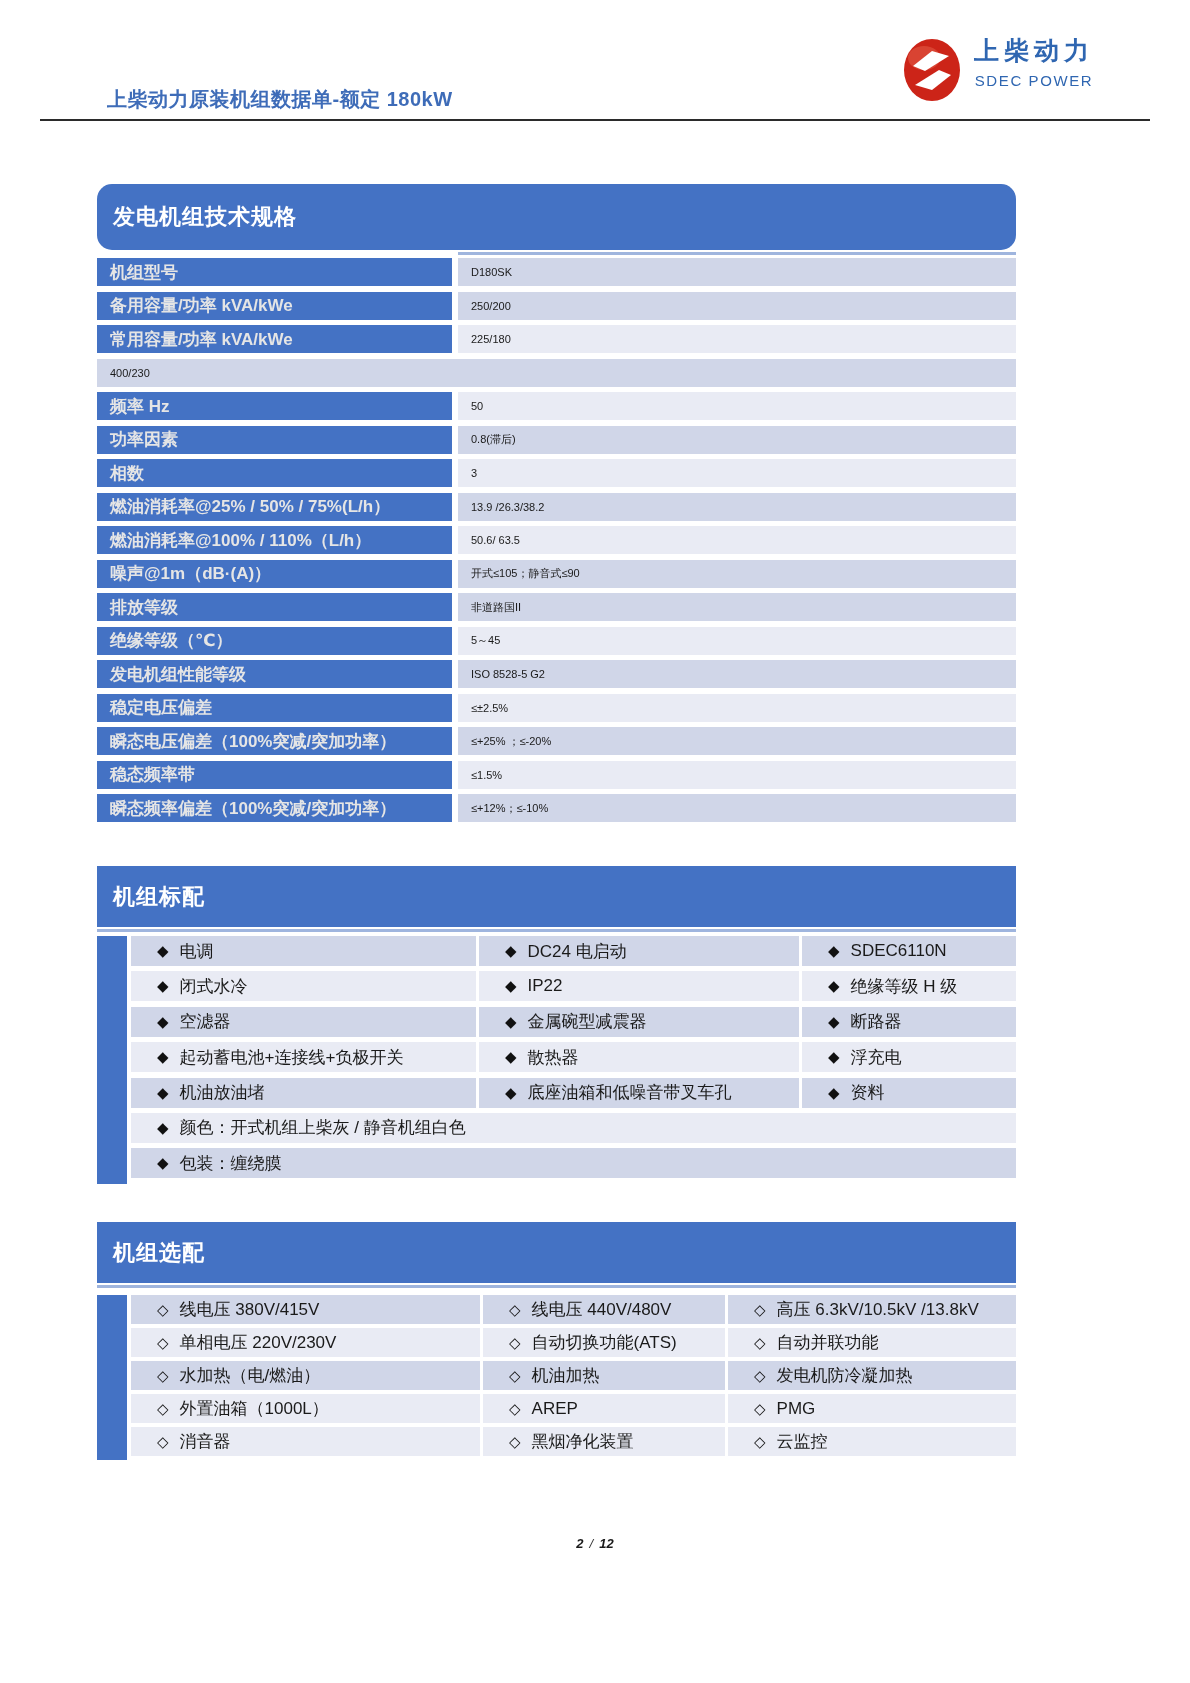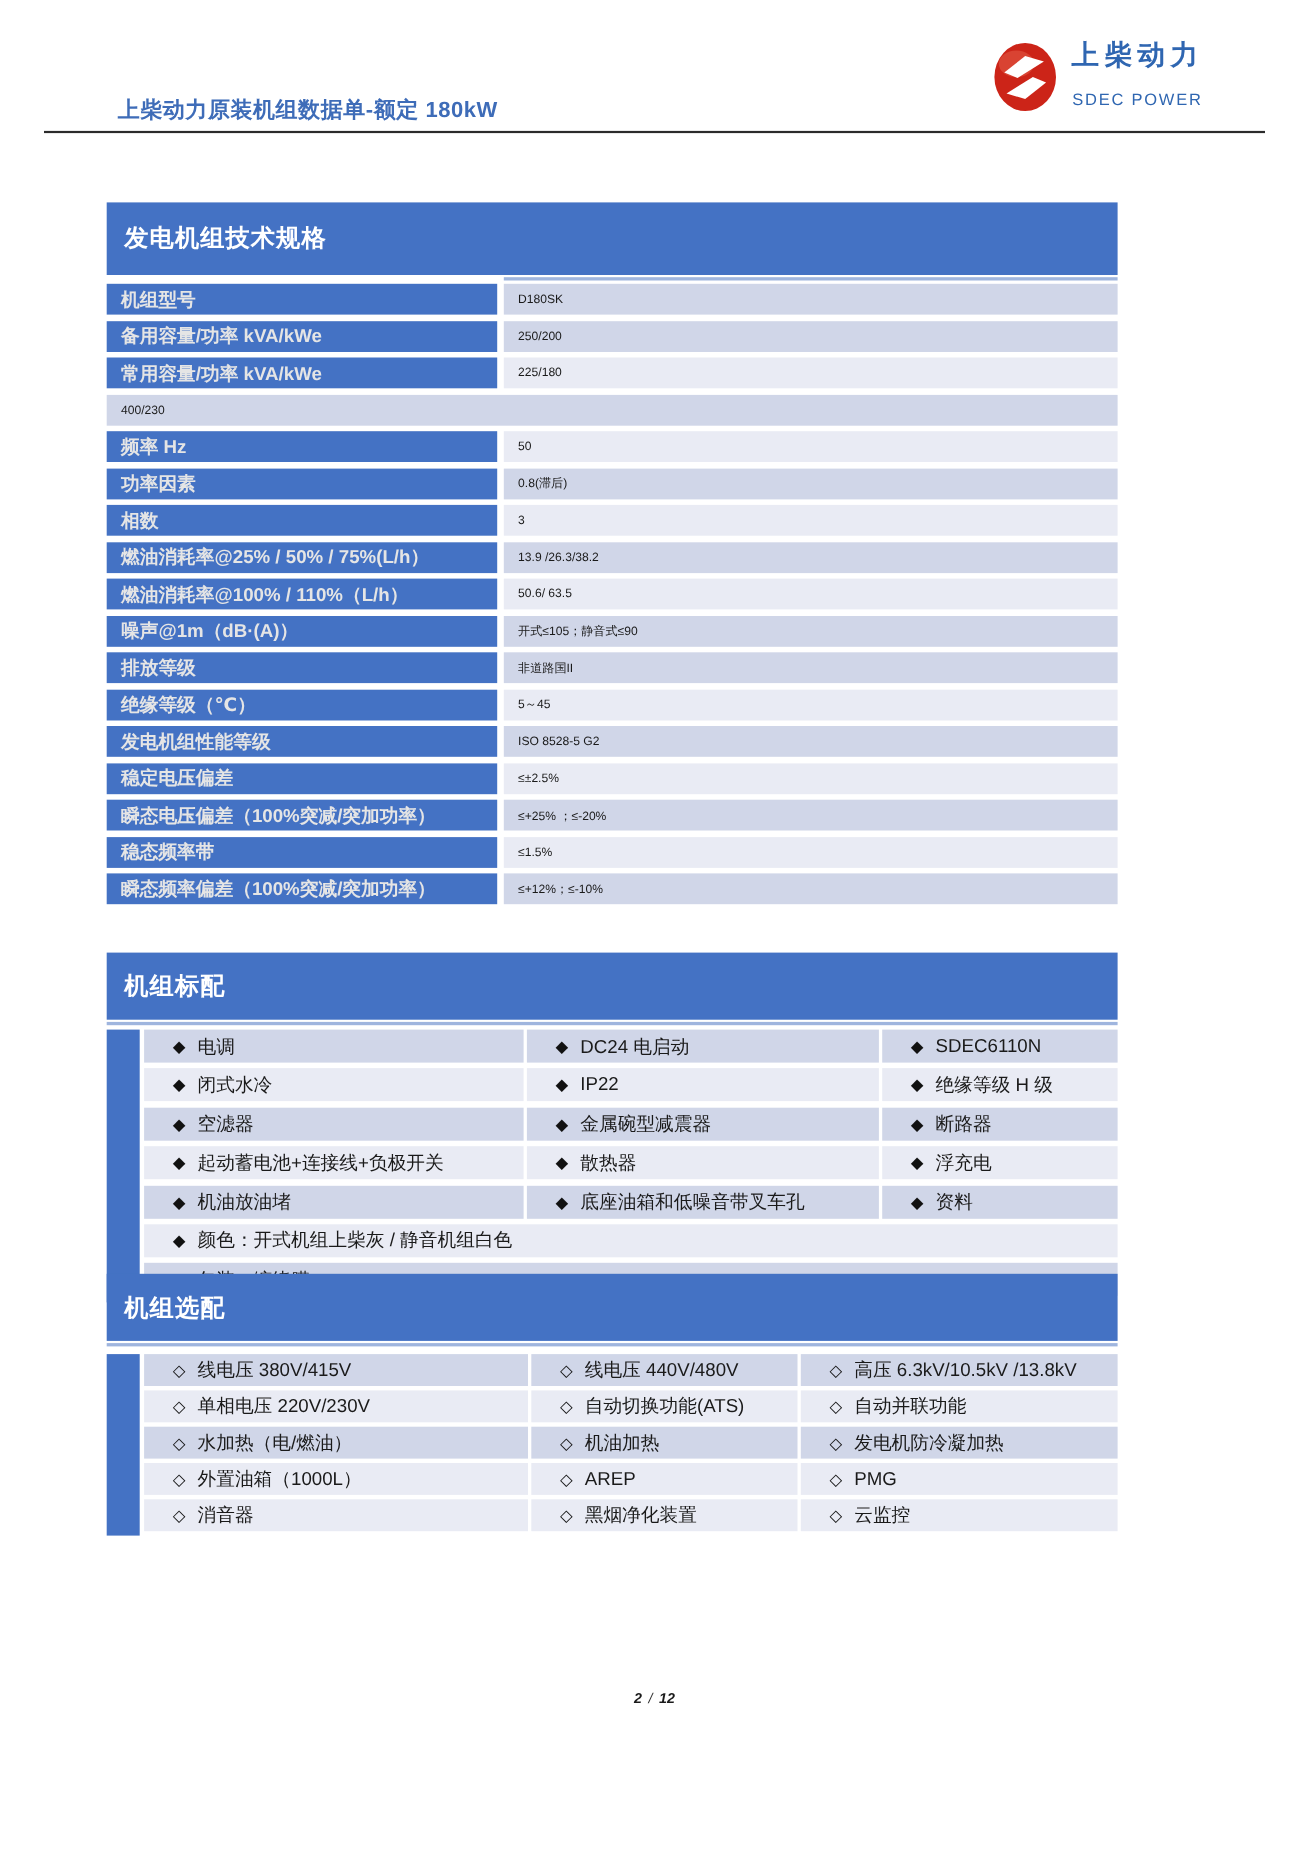--- a/index.html
+++ b/index.html
@@ -19,36 +19,36 @@
     background:var(--divider,#2b2b2b);
   }
   .logo{position:absolute;left:903px;top:38px;display:flex;align-items:flex-start;text-align:center;}
   .logo-sphere{fill:var(--logo-red,#CC2418);}
   .logo-text{margin-left:13px;line-height:1;}
   .logo-cn{
     font-size:25px;font-weight:bold;letter-spacing:5px;
     color:var(--logo-text-blue,#2F66B1);white-space:nowrap;
   }
   .logo-en{
-    font-size:15px;letter-spacing:1.6px;margin-top:20px;
+    font-size:15px;letter-spacing:1.6px;margin-top:10px;
     color:var(--logo-text-blue,#2F66B1);white-space:nowrap;
   }
   
   .tbl{position:absolute;left:97px;width:919px;}
   .tbl-head{
     background:var(--accent,#4472C4);color:#ffffff;font-weight:bold;
     font-size:22px;display:flex;align-items:center;padding-left:16px;
     box-sizing:border-box;letter-spacing:1px;
   }
   .tbl-gap{position:relative;}
   .head-line{position:absolute;top:2px;height:3px;background:#9FB5DE;}
   .dark{background:var(--band-dark,#D0D6E8);}
   .light{background:var(--band-light,#E9EBF4);}
   
-  .t1 .tbl-head{height:66px;}
+  .t1 .tbl-head{height:66px;border-radius:15px;}
   .t1 .tbl-gap{height:8px;}
   .t1 .head-line{left:361px;width:558px;}
   .t1-row{display:flex;height:28px;margin-bottom:5.5px;}
   .t1-label{
     width:355px;background:var(--accent,#4472C4);color:#e5e5e5;font-weight:bold;
     font-size:17px;display:flex;align-items:center;padding-left:13px;
     box-sizing:border-box;margin-right:6px;white-space:nowrap;
   }
   .t1-value{
     flex:1;font-size:11px;display:flex;align-items:center;padding-left:13px;
@@ -269,21 +269,21 @@
           <div class="item-row">
             <div class="item-cell span-cell dark">
               <span class="bullet">◆</span>
               <span>包装：缠绕膜</span>
             </div>
           </div>
         </div>
     </div>
   </div>
 
-  <div class="tbl t3" style="top: 1158px;">
+  <div class="tbl t3" style="top: 1222px;">
     <div class="tbl-head">机组选配</div>
     <div class="tbl-gap">
         <div class="head-line"></div>
       </div>
     <div class="tbl-body">
       <div class="side"></div>
       <div class="rows">
           <div class="item-row">
             <div class="item-cell t3-c1 dark">
               <span class="bullet">◇</span>

